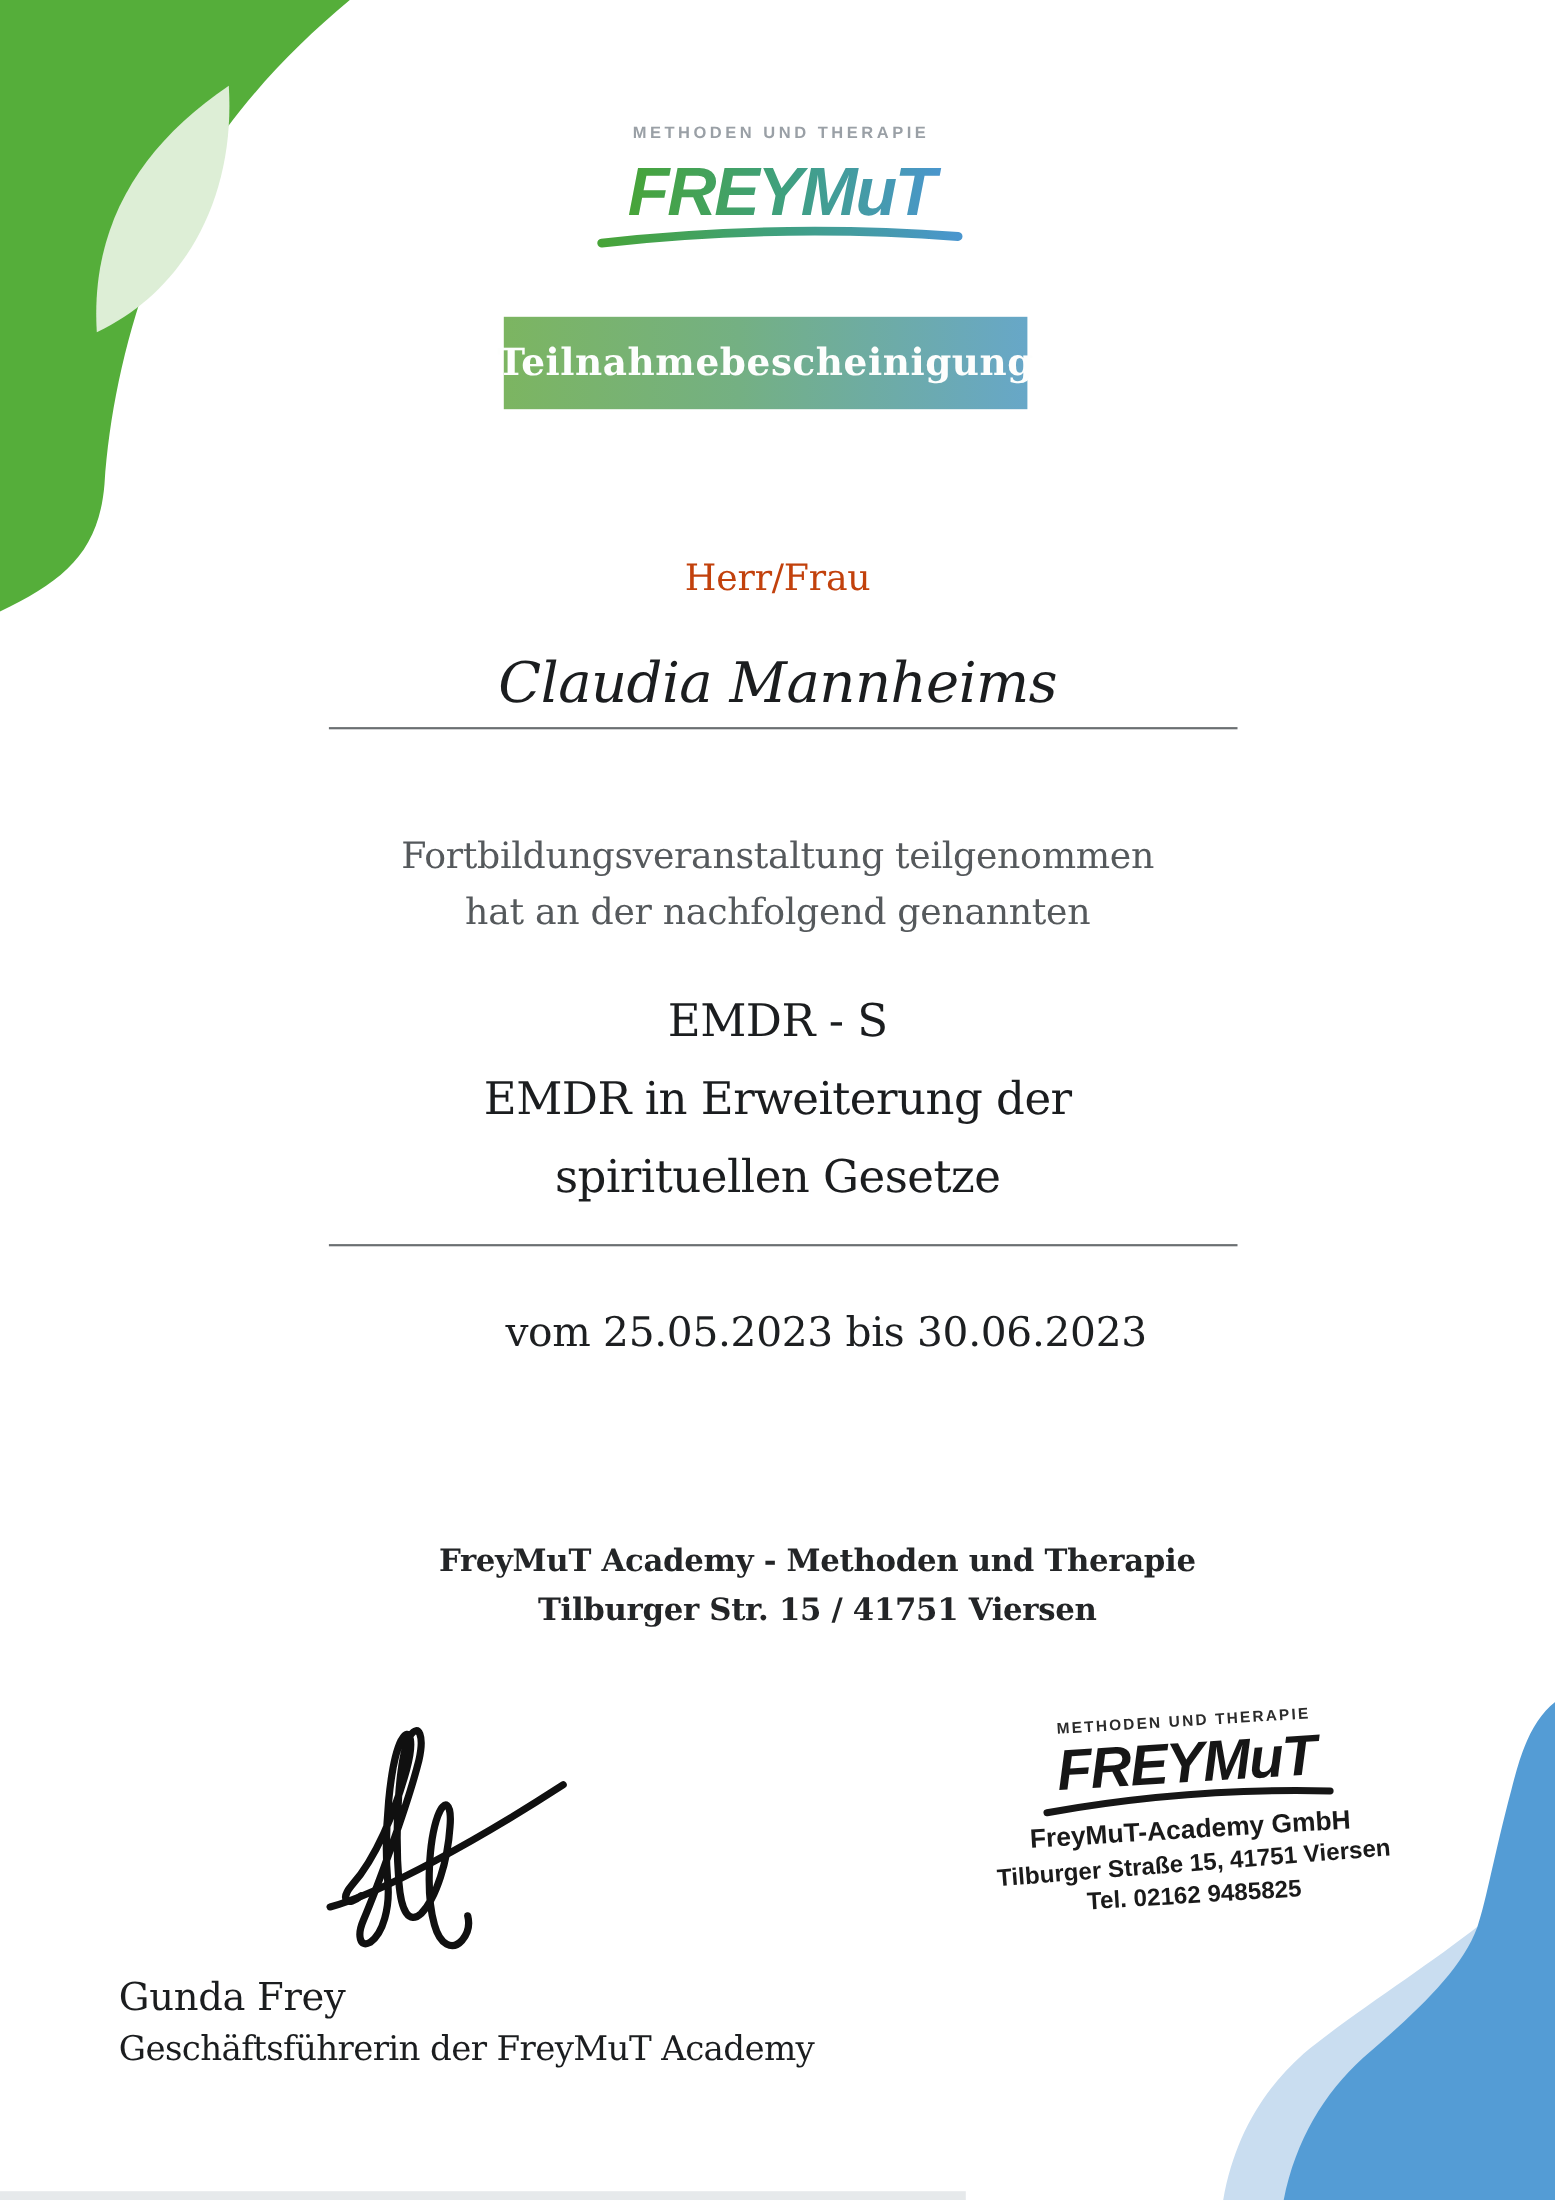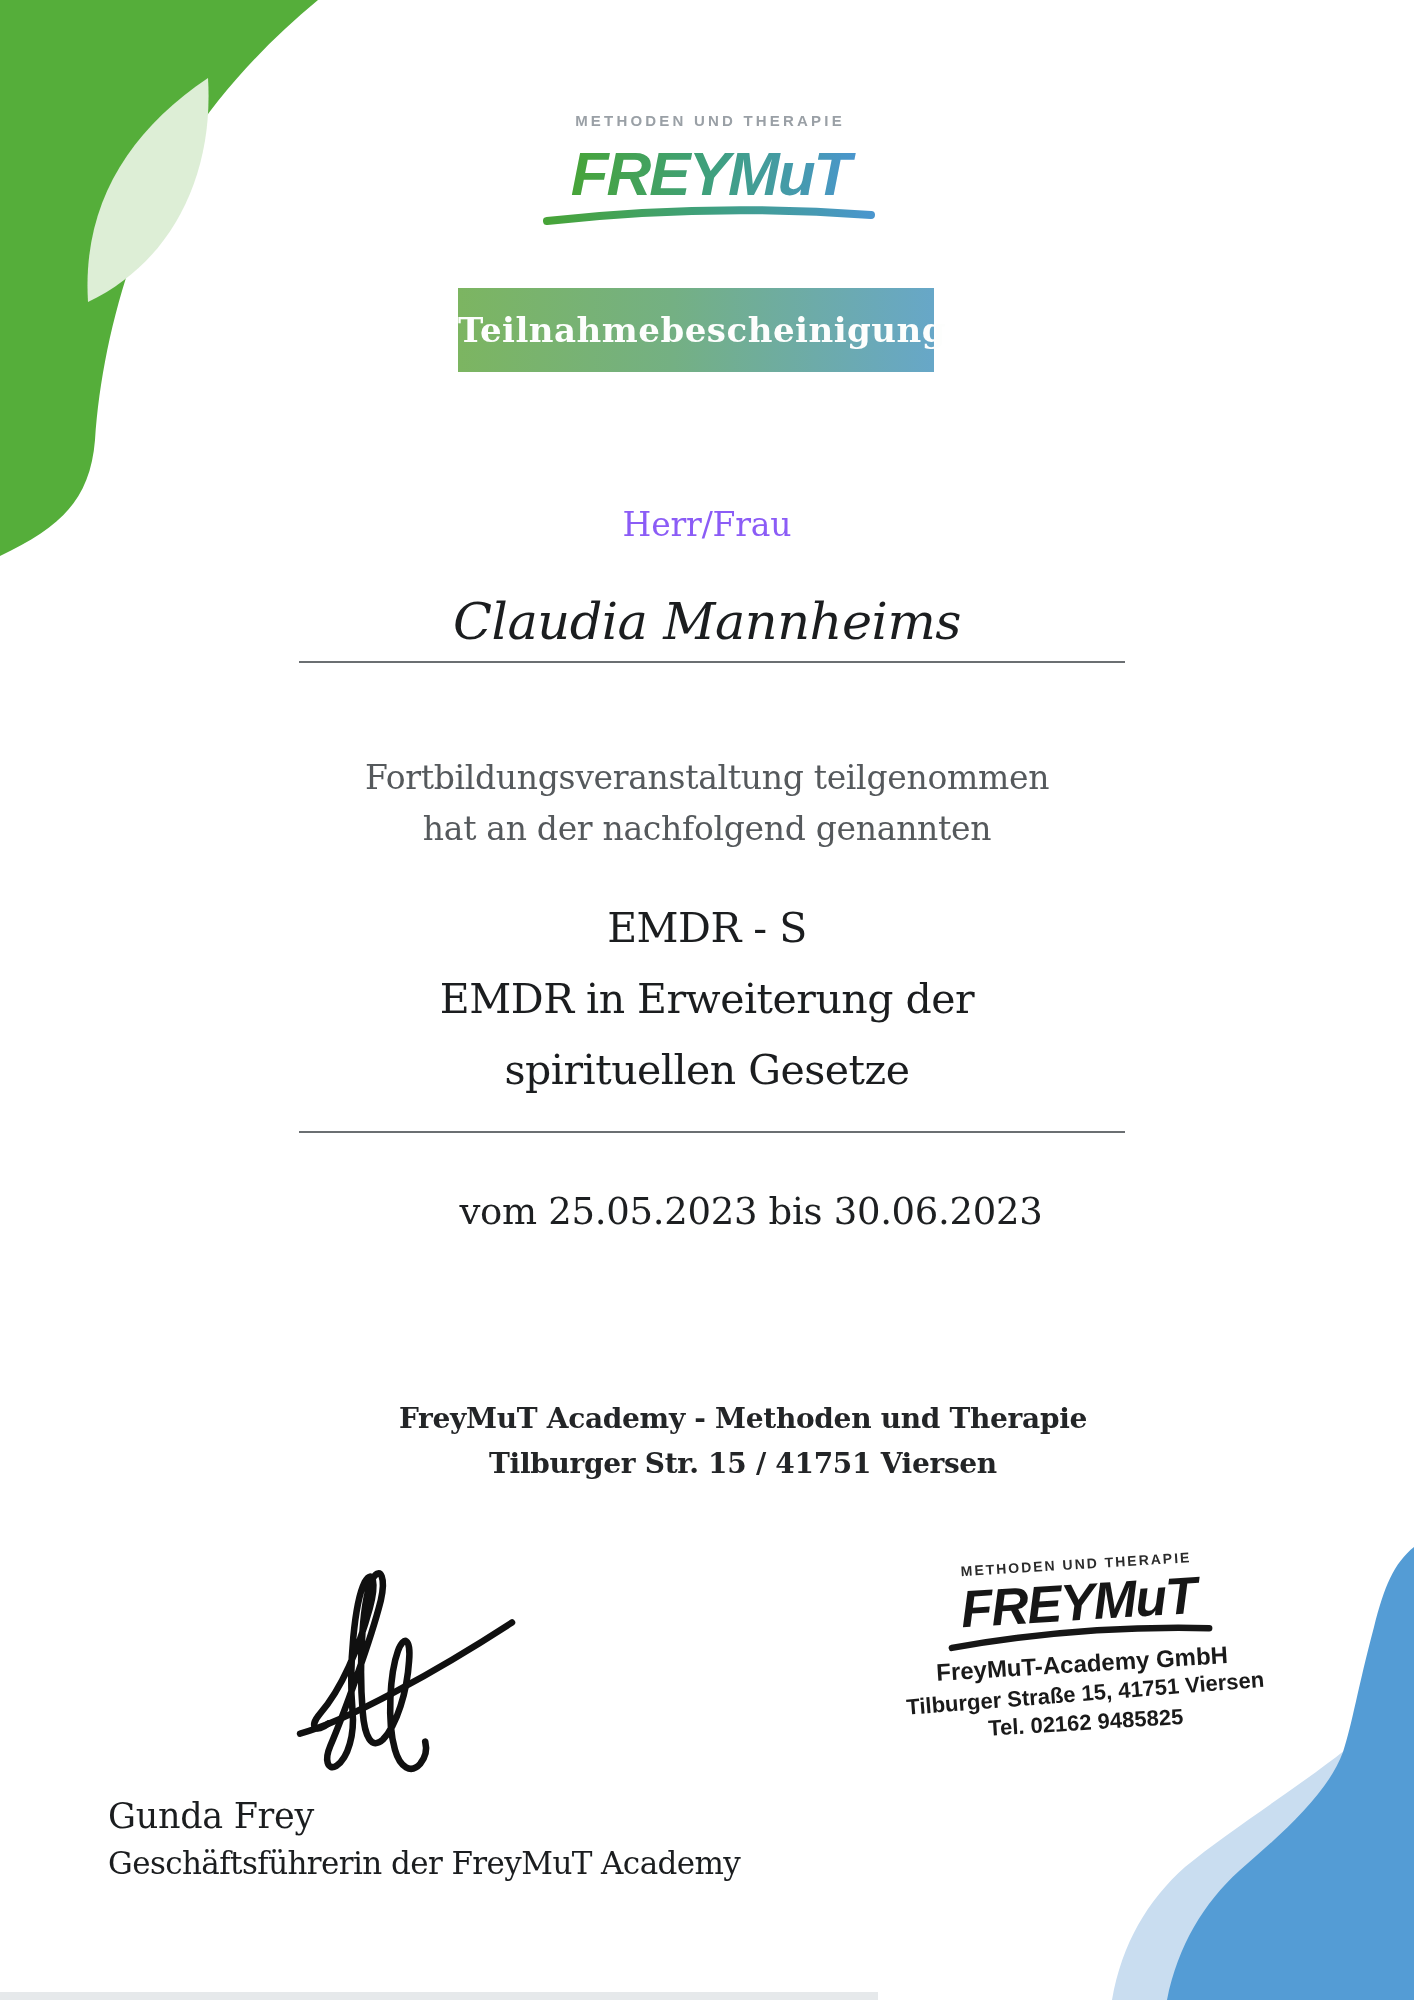--- a/index.html
+++ b/index.html
@@ -20,29 +20,29 @@
   .logo-tagline {
     font-family:"Liberation Sans", sans-serif; font-size:15px; font-weight:600;
     letter-spacing:3.2px; color:#9aa0a6; white-space:nowrap;
   }
   .logo-svg { margin:2px auto 0; }
 
   
   .banner {
     position:absolute; left:458px; top:288px; width:476px; height:84px;
     background:linear-gradient(90deg,#7cb561 0%,#74b083 45%,#67a7c8 100%);
-    display:flex; align-items:center; justify-content:flex-start;
+    display:flex; align-items:center; justify-content:center;
   }
   .banner-label {
     color:#fdfefd; font-size:34px; font-weight:600; letter-spacing:0.5px; white-space:nowrap;
   }
 
   .center-line { position:absolute; left:0; width:100%; text-align:center; white-space:nowrap; }
 
-  .salutation { top:505px; font-size:33px; color:#8b5cf6; letter-spacing:-0.2px; }
+  .salutation { top:505px; font-size:33px; color:#c2410c; letter-spacing:-0.2px; }
   .participant-name { top:592px; font-size:51px; color:#1b1d1f; letter-spacing:-0.5px;font-style:italic; }
 
   .rule { position:absolute; left:299px; width:826px; height:2px; background:#6b6f72; }
   .rule-name { top:661px; }
   .rule-course { top:1131px; }
 
   .intro { top:752px; font-size:33px; line-height:51px; color:#55595c; letter-spacing:-0.3px; }
   .course { top:893px; font-size:41px; line-height:71px; color:#1b1d1f; letter-spacing:-0.5px; }
   .date-range { top:1190px; font-size:37px; letter-spacing:-0.3px;padding-left:44px; }
   .units { top:1274px; font-size:38px; letter-spacing:-0.3px; }

